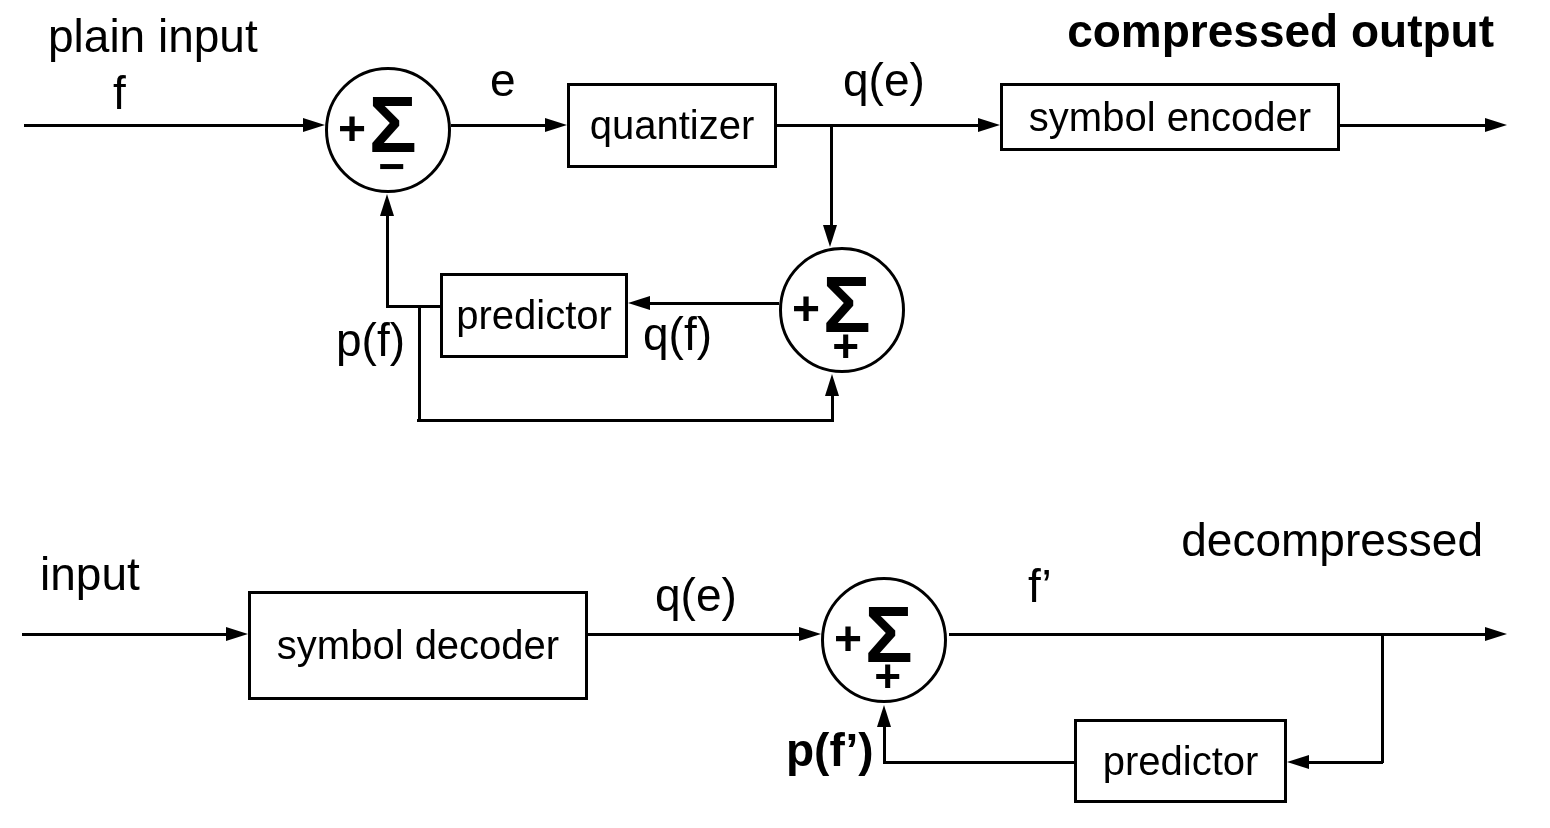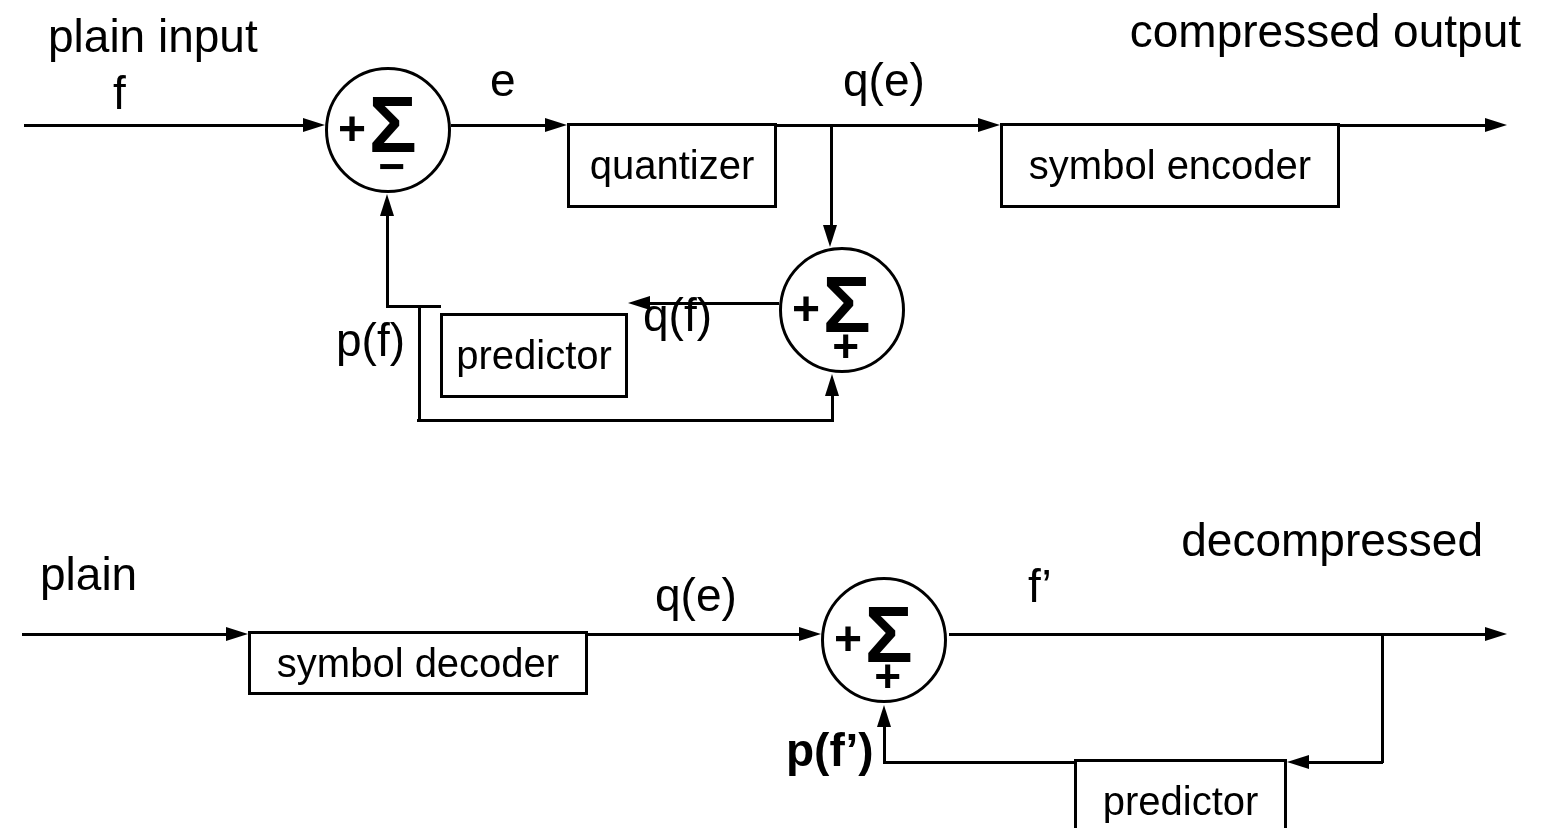--- a/index.html
+++ b/index.html
@@ -7,21 +7,21 @@
     position:relative;width:1550px;height:828px;background:#ffffff;
     font-family:"Liberation Sans", sans-serif;color:#000;overflow:hidden;
   }
   .grp{position:absolute;inset:0;border-radius:17px;}
   .lbl{position:absolute;font-size:46px;line-height:1;white-space:nowrap;}
   .boxlbl{font-size:40px;}
   .hline{position:absolute;height:3px;background:#000;}
   .vline{position:absolute;width:3px;background:#000;}
   .box{
     position:absolute;border:3px solid #000;box-sizing:border-box;background:#fff;
-    display:flex;align-items:center;justify-content:center;margin-top:40px;
+    display:flex;align-items:center;justify-content:center;
   }
   .sum{
     position:absolute;width:126px;height:126px;border:3px solid #000;border-radius:50%;
     box-sizing:border-box;background:#fff;
   }
   .ss{position:absolute;line-height:1;font-weight:bold;}
   .sl{left:10px;top:50%;transform:translateY(-52%);font-size:48px;}
   .sg{left:54%;top:46%;transform:translate(-50%,-50%);font-size:80px;}
   .sb{left:53%;top:80%;transform:translate(-50%,-50%);font-size:46px;}
   .arr{position:absolute;width:0;height:0;}
@@ -31,48 +31,48 @@
   .arr.u{border-left:7px solid transparent;border-right:7px solid transparent;border-bottom:22px solid #000;}
 </style>
 </head>
 <body>
 
 <div class="canvas">
 
   <div class="grp">
 
     <div class="lbl" style="left:48px;top:13px;">plain input</div>
-    <div class="lbl" style="right:29px;top:8px;text-align:right;">compressed output</div>
+    <div class="lbl" style="right:56px;top:8px;text-align:right;font-weight:bold;">compressed output</div>
 
     <div class="lbl" style="left:113px;top:70px;">f</div>
     <div class="lbl" style="left:490px;top:57px;">e</div>
     <div class="lbl" style="left:843px;top:57px;">q(e)</div>
     <div class="lbl" style="left:336px;top:317px;">p(f)</div>
-    <div class="lbl" style="left:643px;top:292px;">q(f)</div>
+    <div class="lbl" style="left:643px;top:311px;">q(f)</div>
 
     <div class="hline" style="left:24px;top:124px;width:281px;"></div>
     <div class="arr r" style="left:303px;top:118px;"></div>
 
     <div class="sum" style="left:325px;top:67px;">
       <span class="ss sl">+</span>
       <span class="ss sg">Σ</span>
       <span class="ss sb">−</span>
     </div>
 
     <div class="hline" style="left:451px;top:124px;width:96px;"></div>
     <div class="arr r" style="left:545px;top:118px;"></div>
 
     <div class="box" style="left:567px;top:83px;width:210px;height:85px;">
       <span class="boxlbl">quantizer</span>
     </div>
 
     <div class="hline" style="left:777px;top:124px;width:203px;"></div>
     <div class="arr r" style="left:978px;top:118px;"></div>
 
-    <div class="box" style="left:1000px;top:83px;width:340px;height:85px;">
+    <div class="box" style="left:1000px;top:83px;width:340px;height:68px;">
       <span class="boxlbl">symbol encoder</span>
     </div>
 
     <div class="hline" style="left:1340px;top:124px;width:146px;"></div>
     <div class="arr r" style="left:1485px;top:118px;"></div>
 
     <div class="vline" style="left:830px;top:124px;height:102px;"></div>
     <div class="arr d" style="left:823px;top:225px;"></div>
 
     <div class="sum" style="left:779px;top:247px;">
@@ -94,31 +94,31 @@
 
     <div class="vline" style="left:418px;top:305px;height:117px;"></div>
     <div class="hline" style="left:417px;top:419px;width:417px;"></div>
     <div class="vline" style="left:831px;top:396px;height:26px;"></div>
     <div class="arr u" style="left:825px;top:374px;"></div>
 
   </div>
 
   <div class="grp">
 
-    <div class="lbl" style="left:40px;top:551px;">plain</div>
+    <div class="lbl" style="left:40px;top:551px;">input</div>
     <div class="lbl" style="right:67px;top:517px;text-align:left;">decompressed</div>
 
     <div class="lbl" style="left:655px;top:572px;">q(e)</div>
     <div class="lbl" style="left:1028px;top:563px;">f’</div>
     <div class="lbl" style="left:786px;top:727px;font-weight:bold;">p(f’)</div>
 
     <div class="hline" style="left:22px;top:633px;width:206px;"></div>
     <div class="arr r" style="left:226px;top:627px;"></div>
 
-    <div class="box" style="left:248px;top:591px;width:340px;height:64px;">
+    <div class="box" style="left:248px;top:591px;width:340px;height:109px;">
       <span class="boxlbl">symbol decoder</span>
     </div>
 
     <div class="hline" style="left:588px;top:633px;width:213px;"></div>
     <div class="arr r" style="left:799px;top:627px;"></div>
 
     <div class="sum" style="left:821px;top:577px;">
       <span class="ss sl">+</span>
       <span class="ss sg">Σ</span>
       <span class="ss sb">+</span>

